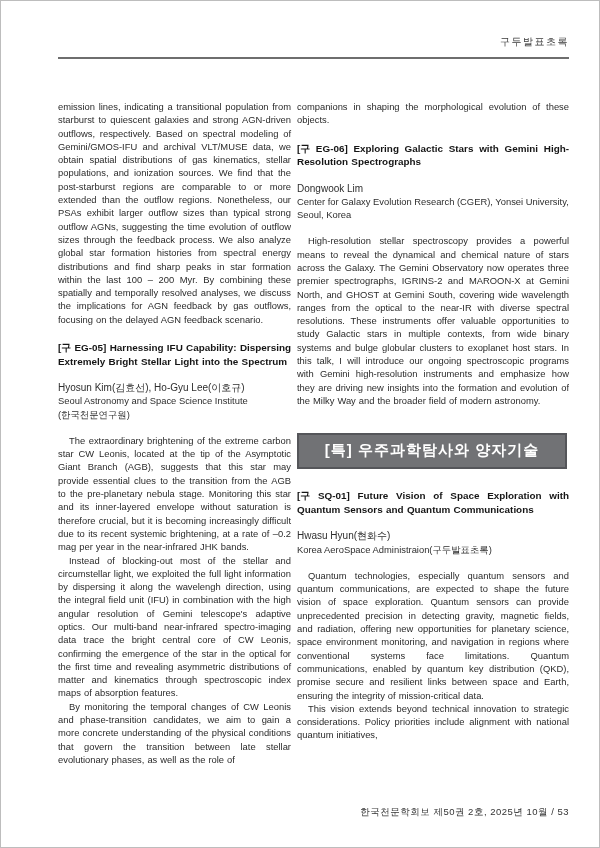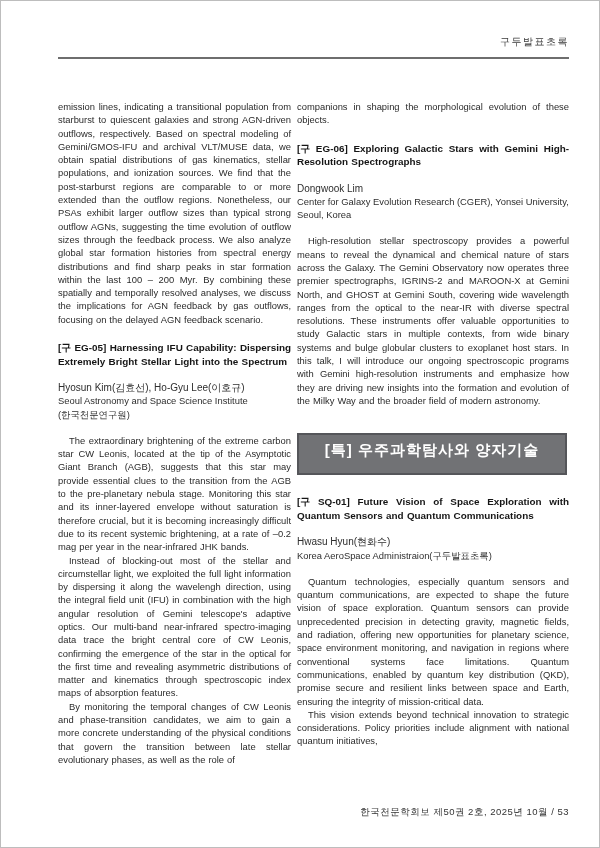--- a/index.html
+++ b/index.html
@@ -43,21 +43,21 @@
   }
   .authors{font-size:10px;line-height:13.2px;margin:0;color:#2e2e2e;}
   .affil{font-size:9.4px;line-height:13.2px;color:#2e2e2e;}
   .author-block{margin:0 0 13px 0;}
   .banner{
     margin:26px 2px 20px 0;
     background:var(--banner-bg);
     border:2.5px solid var(--banner-border);
     color:var(--banner-text);
     font-weight:bold;font-size:15px;letter-spacing:1px;
-    text-align:center;padding:6px 4px 13px 4px;
+    text-align:center;padding:6px 4px 7px 4px;
   }
   .page-footer{
     position:absolute;bottom:28px;right:30px;
     font-size:9.5px;color:#333;letter-spacing:0.5px;
   }
 </style>
 </head>
 <body>
 
 <div class="page">

